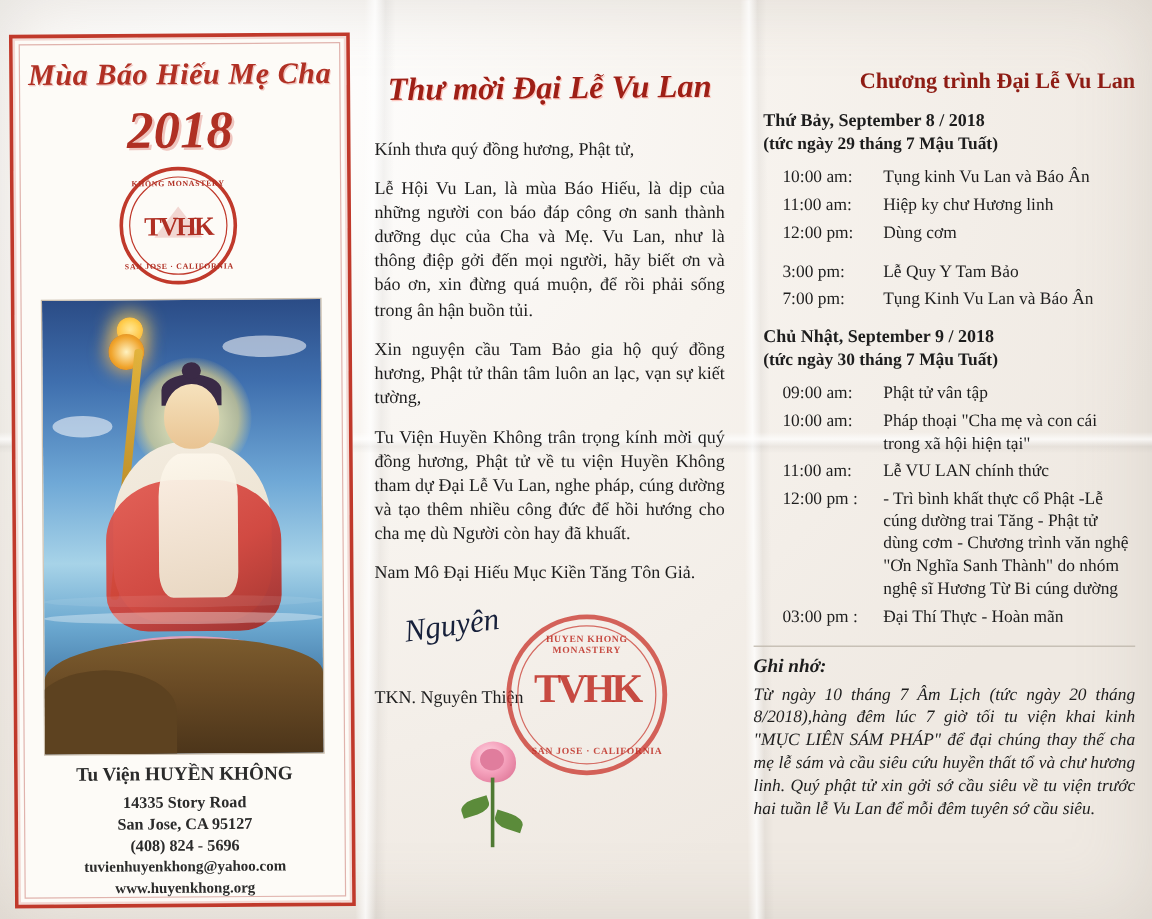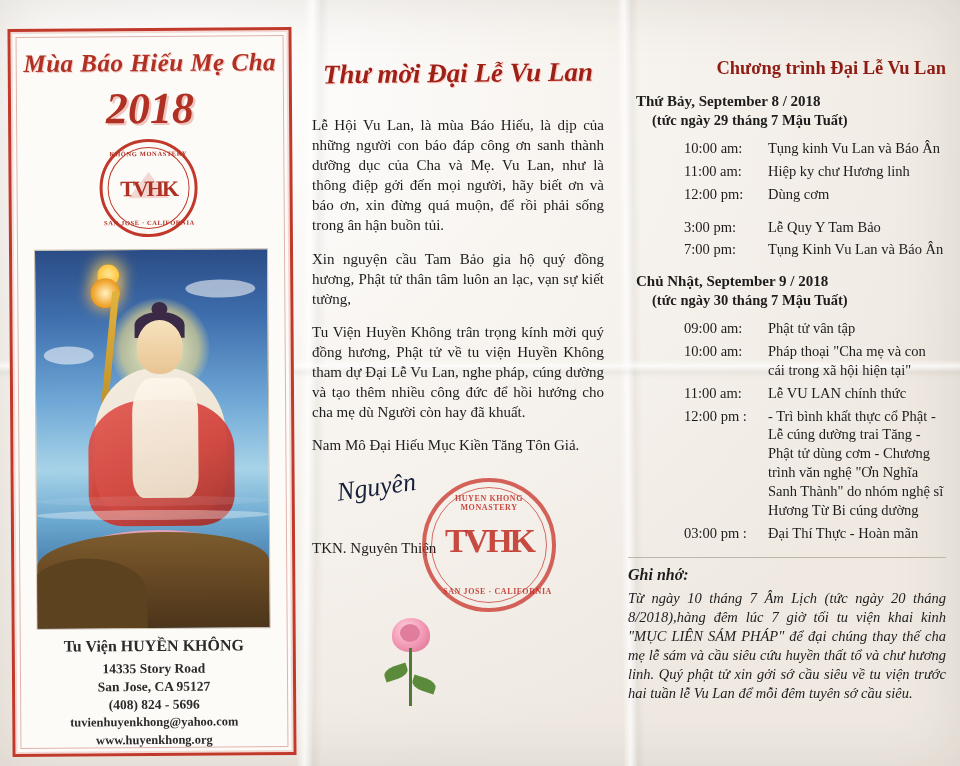--- a/index.html
+++ b/index.html
@@ -152,23 +152,23 @@
   
   #right{position:absolute;left:628px;top:58px;width:318px;}
   .prog-title{
     text-align:right;font-family:"Liberation Serif", serif;font-weight:bold;
     font-size:18.5px;color:#8e1c14;margin-bottom:14px;
   }
   .day{
     font-family:"Liberation Serif", serif;font-weight:bold;font-size:15px;color:#1d1d1d;
     margin-left:8px;
   }
-  .day .lunar{display:block;font-weight:bold;font-size:14.5px;margin-top:2px;margin-left:16px;}
+  .day .lunar{display:block;font-weight:bold;font-size:14.5px;margin-top:2px;}
   .sched{margin:10px 0 0 24px;}
-  .row{display:flex;margin-bottom:4px;font-family:"Liberation Serif", serif;font-size:14.5px;color:#1d1d1d;line-height:1.3;margin-left:32px;}
+  .row{display:flex;margin-bottom:4px;font-family:"Liberation Serif", serif;font-size:14.5px;color:#1d1d1d;line-height:1.3;}
   .row .t{width:84px;flex:none;}
   .row .d{flex:1;}
   .gap{height:10px;}
   .note-block{margin-top:14px;border-top:1px solid #bdb6ab;padding-top:8px;}
   .note-title{font-family:"Liberation Serif", serif;font-weight:bold;font-style:italic;font-size:16px;color:#1d1d1d;margin-bottom:5px;}
   .note-body{font-family:"Liberation Serif", serif;font-style:italic;font-size:14.5px;line-height:1.32;color:#1d1d1d;text-align:justify;}
 </style>
 </head>
 <body>
 
@@ -215,20 +215,21 @@
     <div class="monastery">Tu Viện HUYỀN KHÔNG</div>
     <div class="addr" id="a1">14335 Story Road</div>
     <div class="addr" id="a2">San Jose, CA 95127</div>
     <div class="addr" id="a3">(408) 824 - 5696</div>
     <div class="addr" id="a4">tuvienhuyenkhong@yahoo.com</div>
     <div class="addr" id="a5">www.huyenkhong.org</div>
   </div>
 
   <div id="mid" class="mid">
     <div class="mid-title">Thư mời Đại Lễ Vu Lan</div>
+    <p>Kính thưa quý đồng hương, Phật tử,</p>
     <p>Lễ Hội Vu Lan, là mùa Báo Hiếu, là dịp của những người con báo đáp công ơn sanh thành dưỡng dục của Cha và Mẹ. Vu Lan, như là thông điệp gởi đến mọi người, hãy biết ơn và báo ơn, xin đừng quá muộn, để rồi phải sống trong ân hận buồn tủi.</p>
     <p>Xin nguyện cầu Tam Bảo gia hộ quý đồng hương, Phật tử thân tâm luôn an lạc, vạn sự kiết tường,</p>
     <p>Tu Viện Huyền Không trân trọng kính mời quý đồng hương, Phật tử về tu viện Huyền Không tham dự Đại Lễ Vu Lan, nghe pháp, cúng dường và tạo thêm nhiều công đức để hồi hướng cho cha mẹ dù Người còn hay đã khuất.</p>
     <p>Nam Mô Đại Hiếu Mục Kiền Tăng Tôn Giả.</p>
 
     <div class="sig-wrap">
       <div class="sig">Nguyên</div>
       <div class="sig-name">TKN. Nguyên Thiện</div>
       <div class="seal" id="mid-seal">
         <div class="seal-inner"></div>

